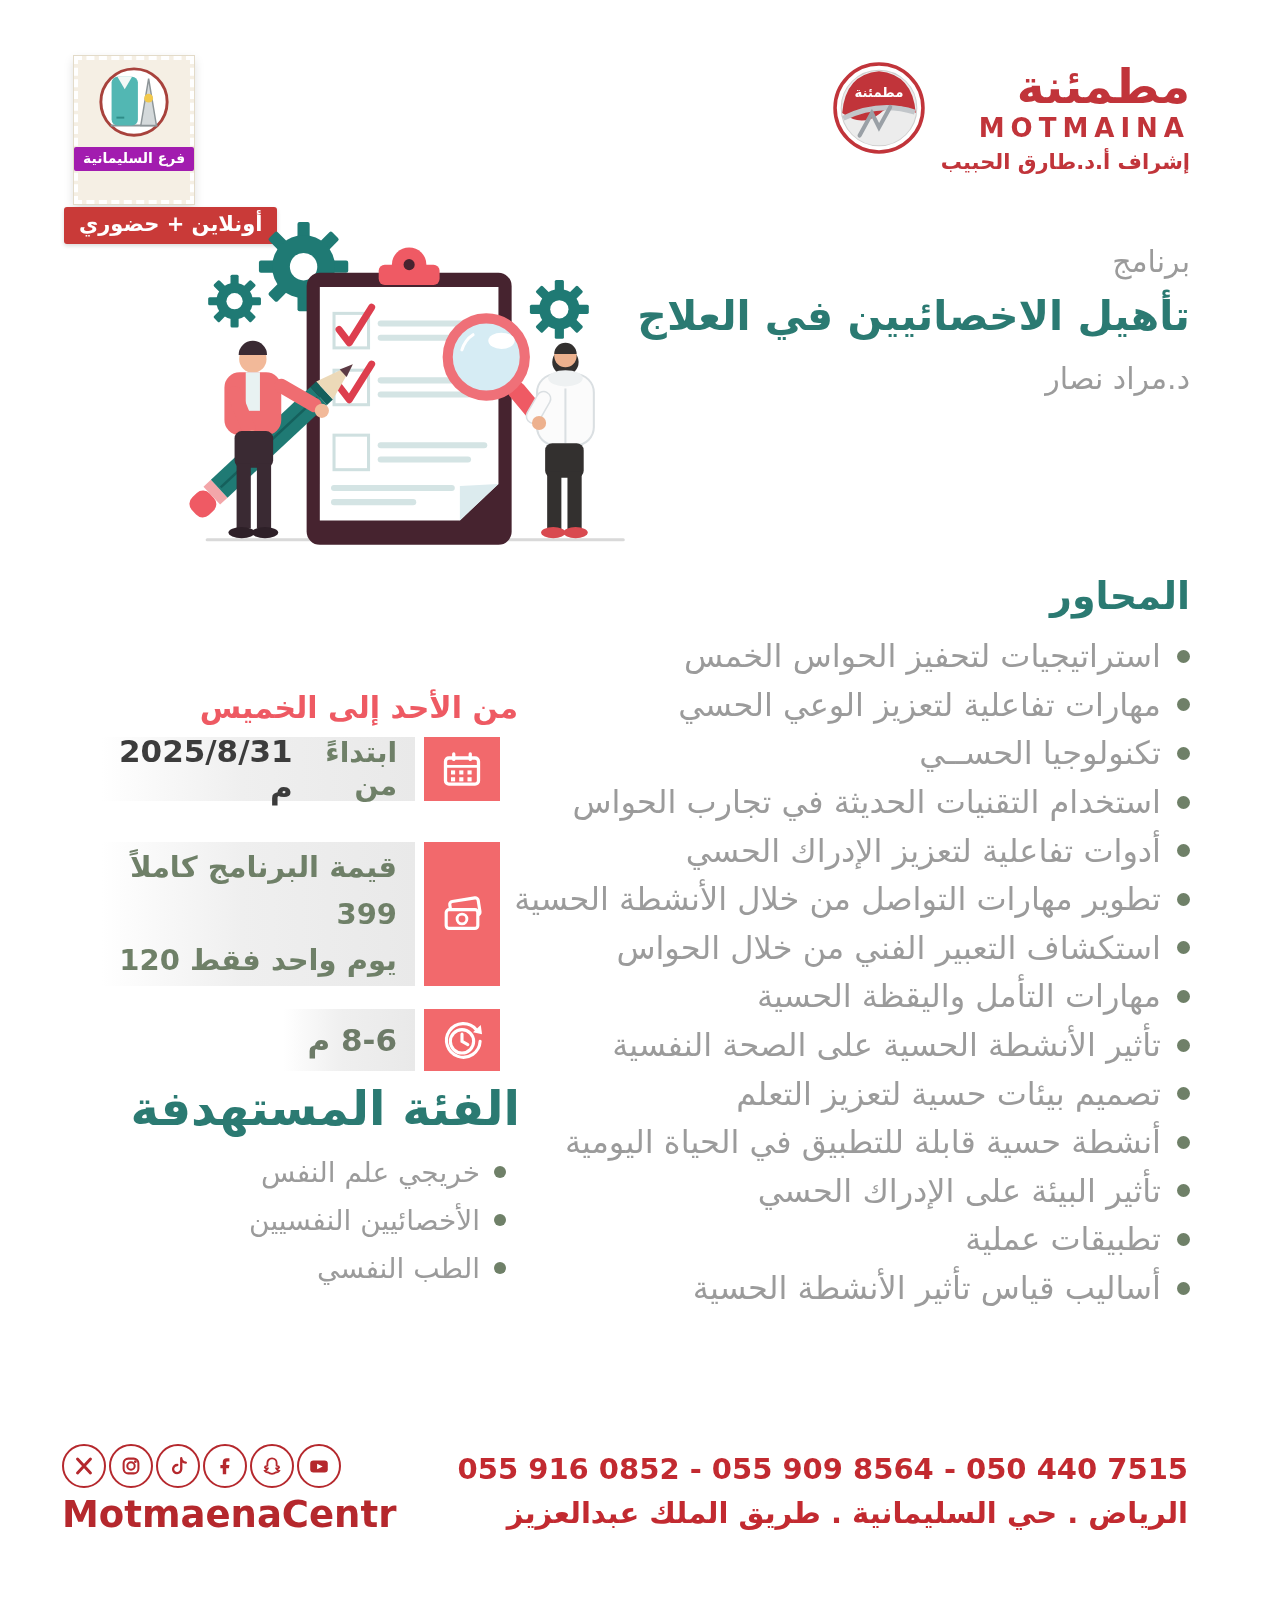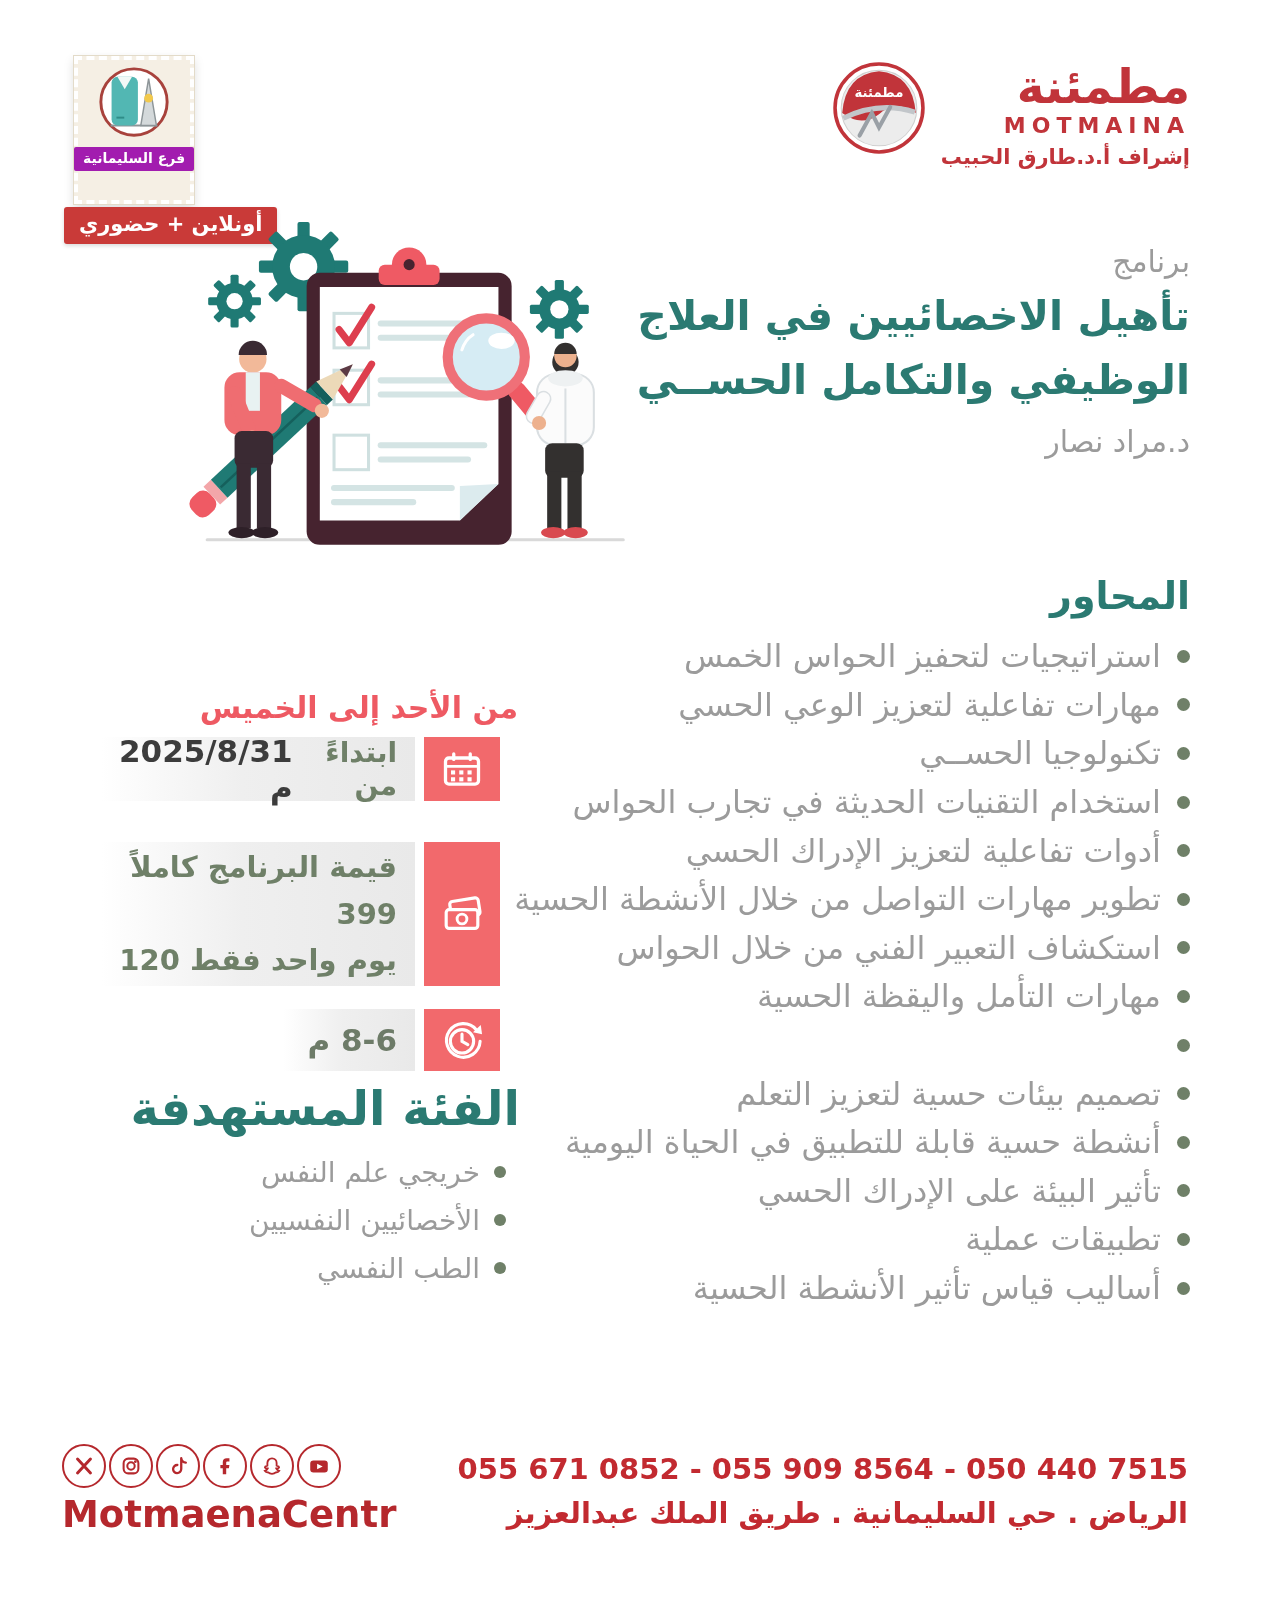--- a/index.html
+++ b/index.html
@@ -5,21 +5,21 @@
   html,body { margin:0; padding:0; background:#fff; }
   .poster {
     position:relative; width:1280px; height:1600px; background:#ffffff;
     overflow:hidden; direction:rtl;
     font-family:"DejaVu Sans", sans-serif;
   }
   
   .brand { position:absolute; top:62px; right:90px; display:flex; align-items:flex-start; gap:16px; }
   .brand-text { text-align:right; }
   .brand-ar { font-size:47px; font-weight:bold; color:#c1343a; line-height:1.05; }
-  .brand-en { font-size:22px; font-weight:bold; color:#c1343a; letter-spacing:6px; direction:ltr; margin-top:2px; }
+  .brand-en { font-size:26px; font-weight:bold; color:#c1343a; letter-spacing:6px; direction:ltr; margin-top:2px; }
   .brand-sup { font-size:21px; font-weight:bold; color:#c1343a; margin-top:7px; }
   
   .stamp {
     position:absolute; top:56px; left:74px; width:112px; height:140px;
     background:#f5efe4; border:4px dashed #ffffff;
     box-shadow:0 0 0 1px #e3dbc9, 0 4px 10px rgba(0,0,0,0.15);
     display:flex; flex-direction:column; align-items:center; justify-content:flex-start;
   }
   .stamp-band {
     background:#a21caf; color:#fff; font-size:14px; font-weight:bold;
@@ -247,21 +247,20 @@
       <rect x="410" y="248" width="14" height="58" fill="#33302f"></rect>
       <ellipse cx="396" cy="308" rx="12" ry="5.5" fill="#d94a50"></ellipse>
       <ellipse cx="418" cy="308" rx="12" ry="5.5" fill="#d94a50"></ellipse>
     </g>
   </svg>
 
   <section class="program">
     <div class="kicker">برنامج</div>
     <div class="title">
       <div>تأهيل الاخصائيين في العلاج</div>
-      <div>الوظيفي والتكامل الحســي</div>
     </div>
     <div class="presenter">د.مراد نصار</div>
   </section>
 
   <section class="topics">
     <h2>المحاور</h2>
     <ul>
 
         <li>
           <span class="dot"></span>
@@ -298,20 +297,21 @@
           <span>استكشاف التعبير الفني من خلال الحواس</span>
         </li>
 
         <li>
           <span class="dot"></span>
           <span>مهارات التأمل واليقظة الحسية</span>
         </li>
 
         <li>
           <span class="dot"></span>
+          <span>تأثير الأنشطة الحسية على الصحة النفسية</span>
         </li>
 
         <li>
           <span class="dot"></span>
           <span>تصميم بيئات حسية لتعزيز التعلم</span>
         </li>
 
         <li>
           <span class="dot"></span>
           <span>أنشطة حسية قابلة للتطبيق في الحياة اليومية</span>
@@ -445,17 +445,17 @@
         <svg width="24" height="24" viewBox="0 0 26 26">
           <rect x="3.5" y="7" width="19" height="13" rx="3.5" fill="#b5282d"></rect>
           <path d="M11,10.5 l6,3 -6,3 z" fill="#ffffff"></path>
         </svg>
       </span>
     </div>
     <div class="handle">MotmaenaCentr</div>
   </div>
 
   <div class="contact">
-    <div class="phones">055 671 0852 - 055 909 8564 - 050 440 7515</div>
+    <div class="phones">055 916 0852 - 055 909 8564 - 050 440 7515</div>
     <div class="address">الرياض . حي السليمانية . طريق الملك عبدالعزيز</div>
   </div>
 
 </div>
 
 </body></html>

